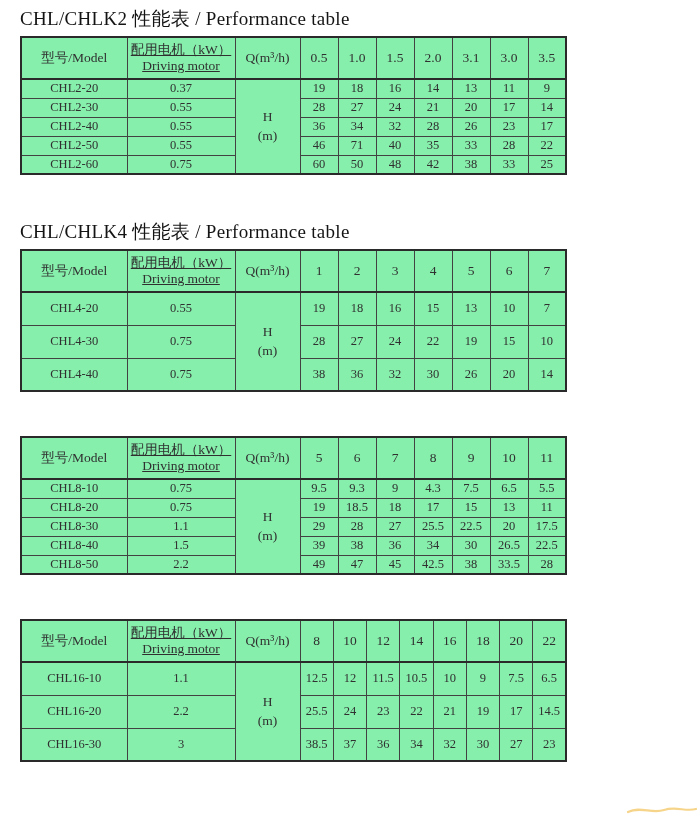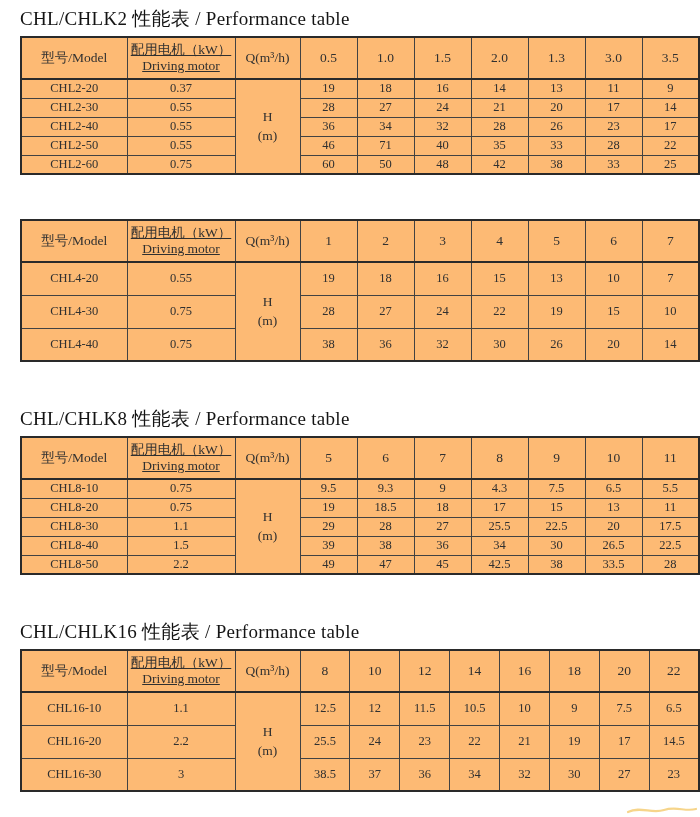--- a/index.html
+++ b/index.html
@@ -22,23 +22,23 @@
     color: #141414;
     letter-spacing: 0.3px;
     white-space: nowrap;
   }
   h2.title .t-bold { font-weight: normal; }
   h2.title .t-rest { font-weight: normal; }
 
   table.perf {
     border-collapse: collapse;
     table-layout: fixed;
-    width: 680px;
+    width: 547px;
     border: 2px solid #2a2a2a;
-    background: #fdba74;
+    background: #86efac;
   }
   .perf col.c-model { width: 106px; }
   .perf col.c-motor { width: 108px; }
   .perf col.c-q     { width: 65px; }
   .perf th, .perf td {
     border: 1px solid #424242;
     text-align: center;
     vertical-align: middle;
     padding: 0;
     font-weight: normal;
@@ -89,21 +89,21 @@
             <th>型号/Model</th>
             <th>
               <div class="line">配用电机（kW）</div>
               <div class="line">Driving motor</div>
             </th>
             <th>Q(m³/h)</th>
             <th>0.5</th>
             <th>1.0</th>
             <th>1.5</th>
             <th>2.0</th>
-            <th>1.3</th>
+            <th>3.1</th>
             <th>3.0</th>
             <th>3.5</th>
           </tr>
         </thead>
         <tbody>
           <tr>
             <td>CHL2-20</td>
             <td>0.37</td>
             <td class="hcell" rowspan="5">
               <div>H</div>
@@ -159,20 +159,21 @@
             <td>42</td>
             <td>38</td>
             <td>33</td>
             <td>25</td>
           </tr>
         </tbody>
       </table>
   </section>
 
   <section class="perf-sec rows-tall">
+    <h2 class="title"><span class="t-bold">CHL/CHLK4 性能表</span><span class="t-rest"> / Performance table</span></h2>
     <table class="perf">
         <colgroup>
           <col class="c-model">
           <col class="c-motor">
           <col class="c-q">
           <col>
           <col>
           <col>
           <col>
           <col>
@@ -232,21 +233,20 @@
             <td>30</td>
             <td>26</td>
             <td>20</td>
             <td>14</td>
           </tr>
         </tbody>
       </table>
   </section>
 
   <section class="perf-sec rows-short">
-    <h2 class="title"><span class="t-bold">CHL/CHLK8 性能表</span><span class="t-rest"> / Performance table</span></h2>
     <table class="perf">
         <colgroup>
           <col class="c-model">
           <col class="c-motor">
           <col class="c-q">
           <col>
           <col>
           <col>
           <col>
           <col>
@@ -328,21 +328,20 @@
             <td>42.5</td>
             <td>38</td>
             <td>33.5</td>
             <td>28</td>
           </tr>
         </tbody>
       </table>
   </section>
 
   <section class="perf-sec rows-tall">
-    <h2 class="title"><span class="t-bold">CHL/CHLK16 性能表</span><span class="t-rest"> / Performance table</span></h2>
     <table class="perf">
         <colgroup>
           <col class="c-model">
           <col class="c-motor">
           <col class="c-q">
           <col>
           <col>
           <col>
           <col>
           <col>

